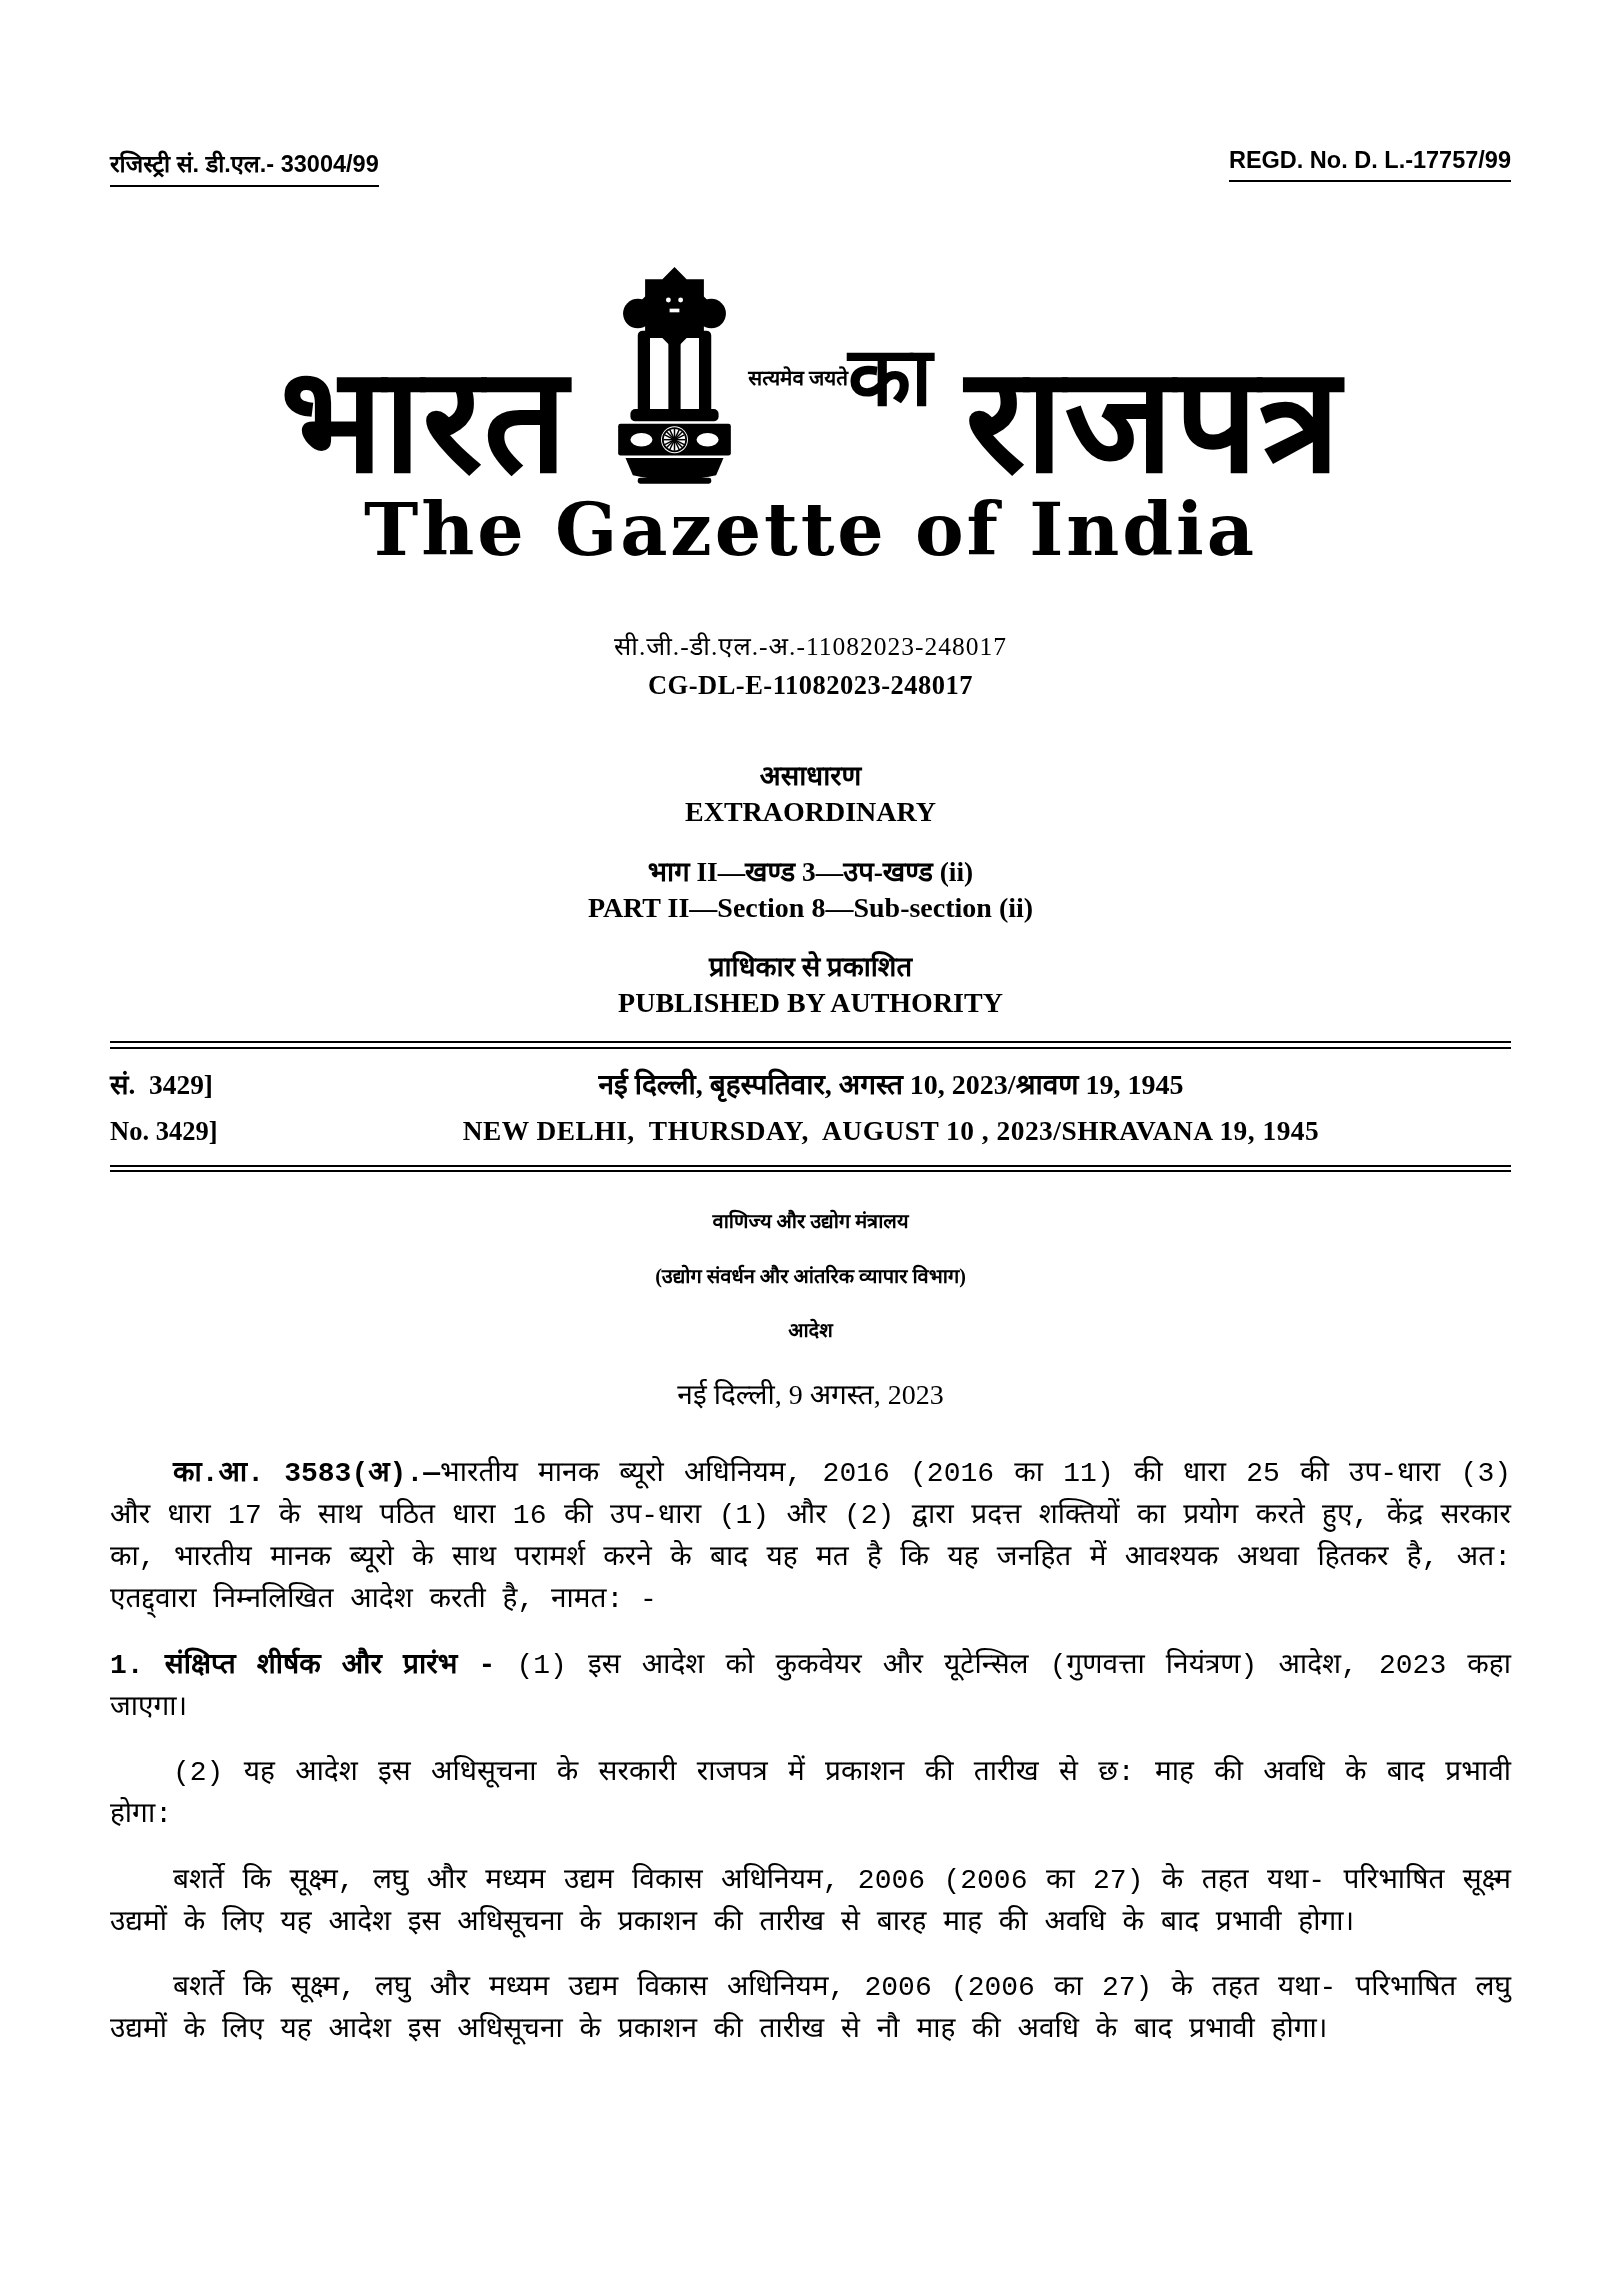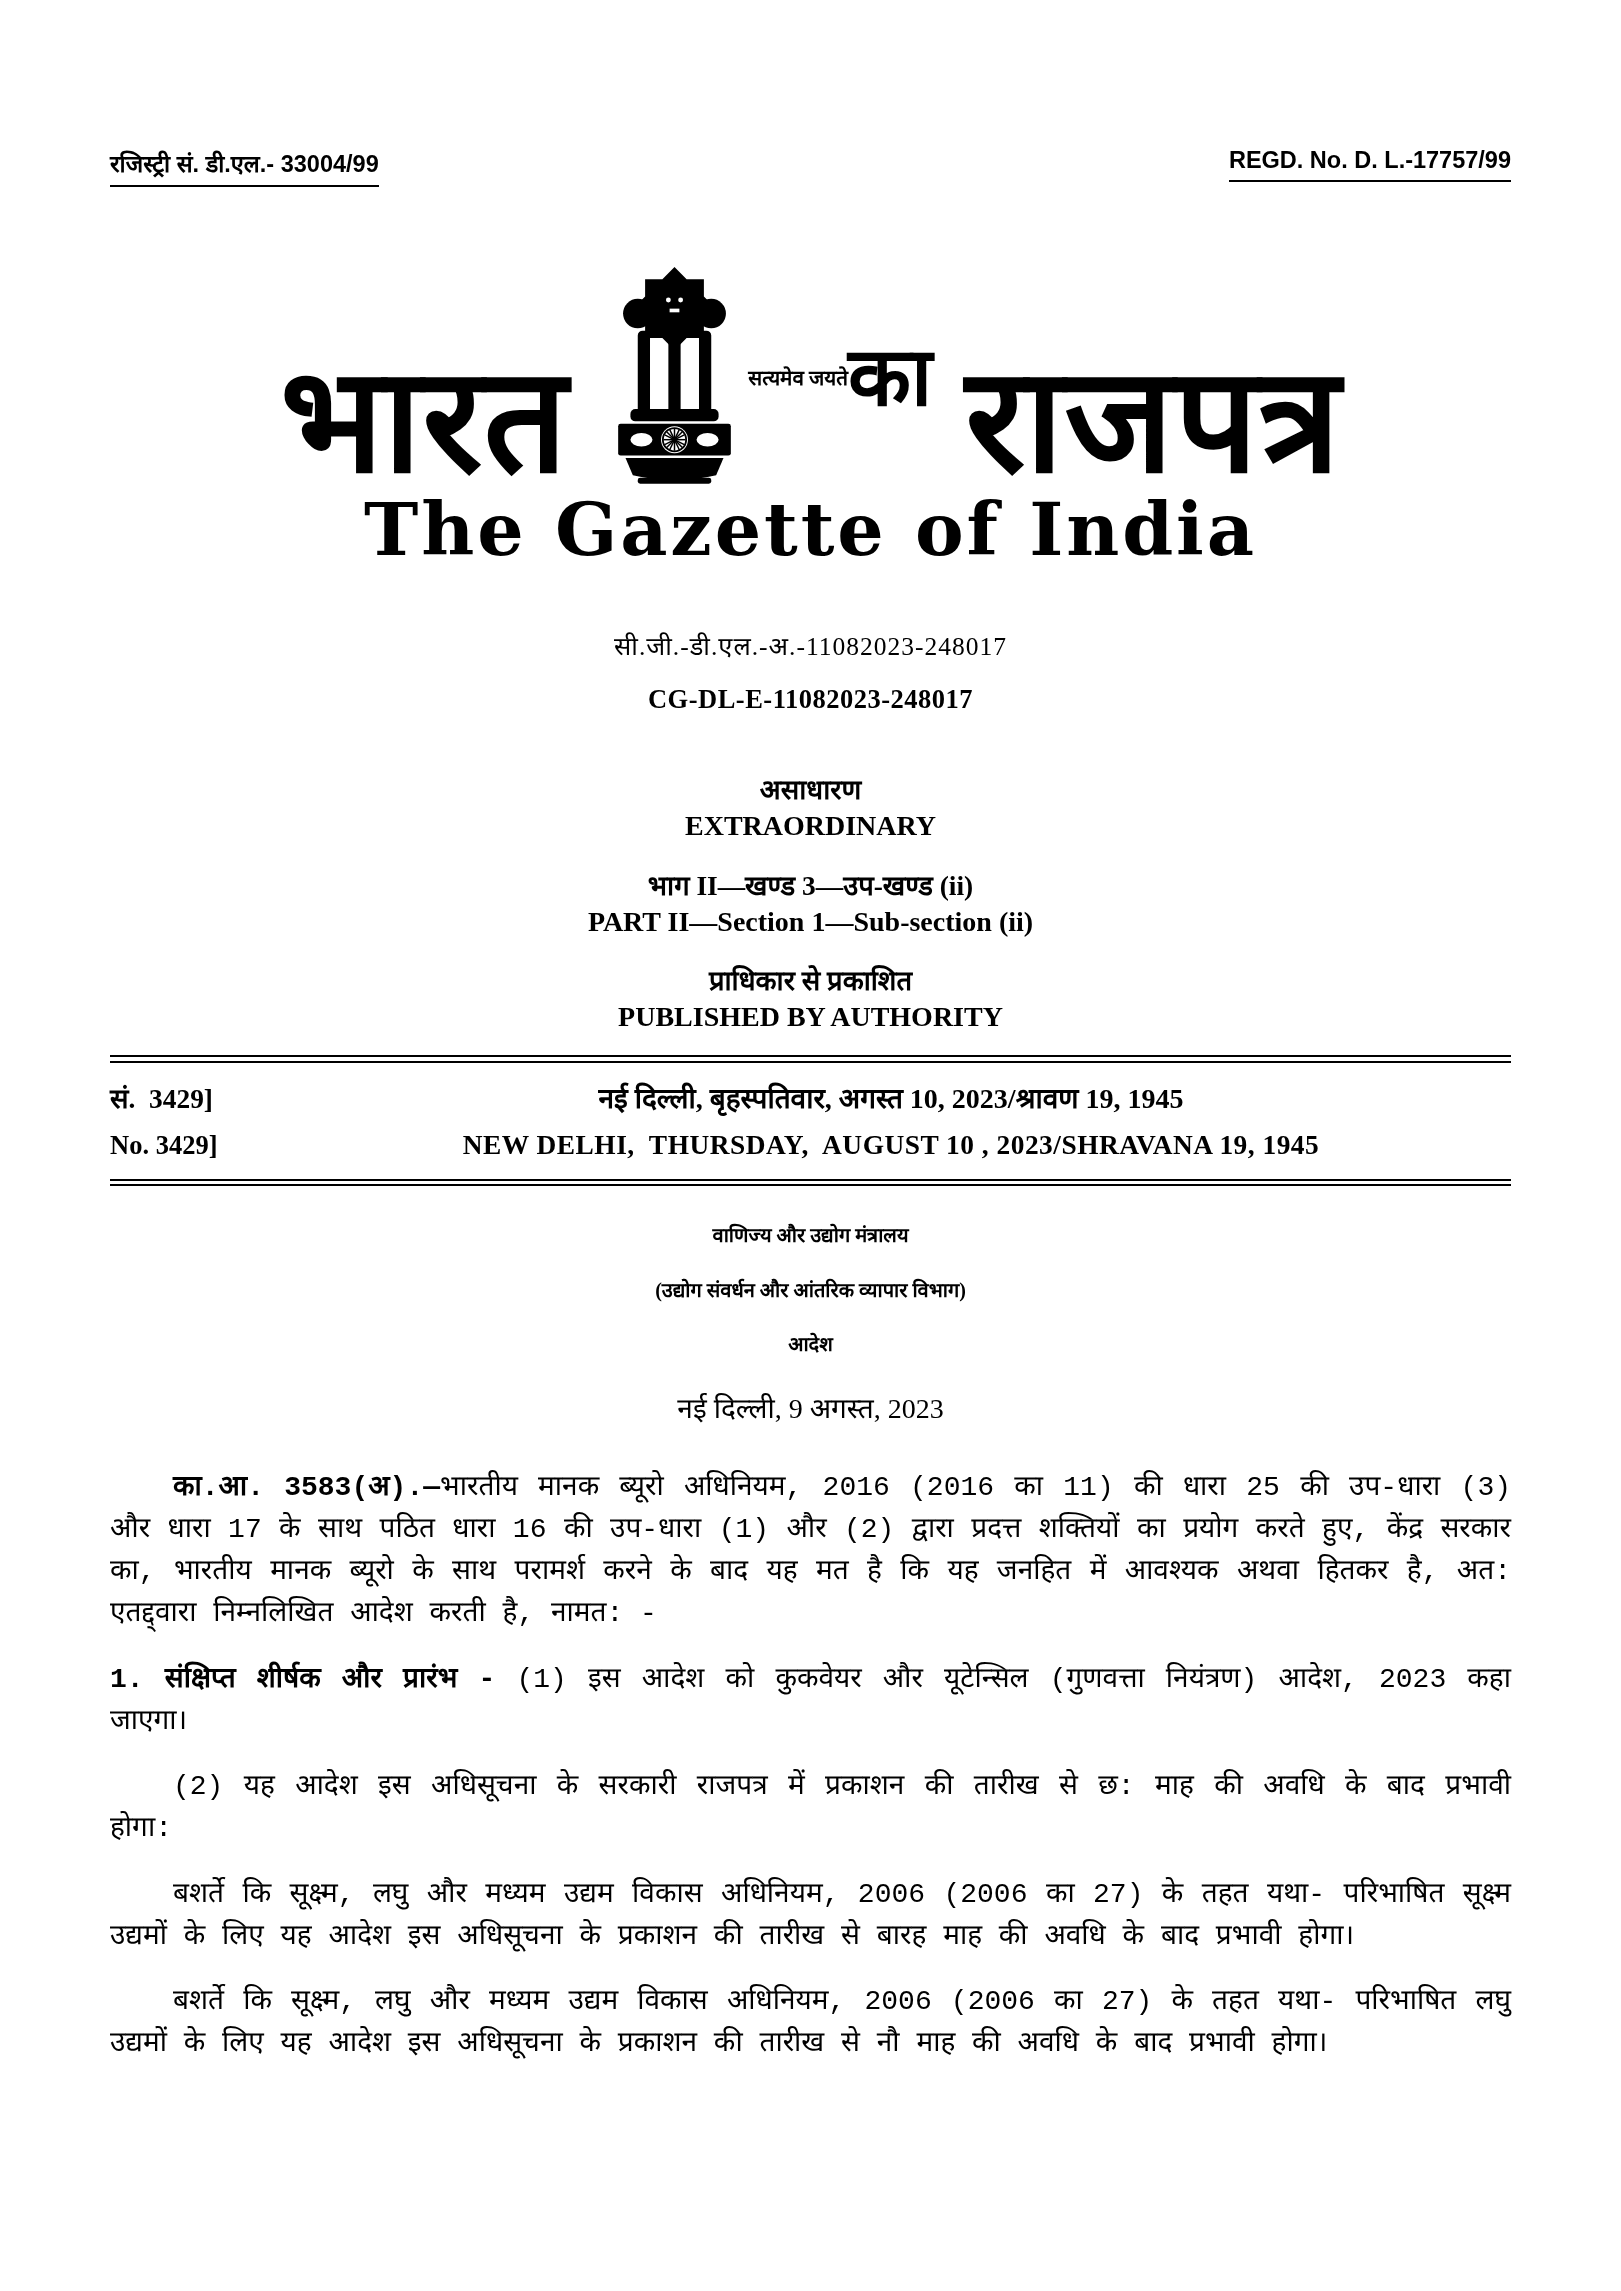--- a/index.html
+++ b/index.html
@@ -16,21 +16,21 @@
   .masthead {margin-top:80px; display:flex; justify-content:center; align-items:flex-end; gap:33px;}
   .deva-huge {font-size:147px; font-weight:bold; line-height:.85; letter-spacing:1px;}
   .emblem-col {display:flex; flex-direction:row; align-items:center;}
   .motto {font-size:20.6px; font-weight:bold; margin-top:2.9px; white-space:pre-wrap;}
   .deva-ka {font-size:82px; font-weight:bold; line-height:1; margin-top:3.9px;}
   .gazette-title {text-align:center; font-family:"DejaVu Serif","Liberation Serif",serif;
     font-weight:bold; font-size:73px; letter-spacing:2.9px; margin-top:5.9px; line-height:1.05;}
   
   .codes {margin-top:61px; text-align:center;}
   .code-hindi {font-size:25.5px; letter-spacing:1px;}
-  .code-english {font-size:26.5px; font-weight:bold; margin-top:22px; letter-spacing:0.5px;}
+  .code-english {font-size:26.5px; font-weight:bold; margin-top:8px; letter-spacing:0.5px;}
   
   .edition {text-align:center; margin-top:55px;}
   .ed-hi {font-size:27.4px; font-weight:bold;}
   .ed-en {font-size:28px; font-weight:bold; margin-top:2.9px;}
   .ed-group {margin-top:23.5px;}
   
   .rule-double {height:3.9px; border-top:2.9px solid #000; border-bottom:2px solid #000;}
   .rule-top {margin-top:21.6px;}
   
   .issue {display:grid; grid-template-columns:230px 1fr 69px; row-gap:13.7px;
@@ -112,21 +112,21 @@
   <div class="codes">
     <div class="code-hindi">सी.जी.-डी.एल.-अ.-11082023-248017</div>
     <div class="code-english">CG-DL-E-11082023-248017</div>
   </div>
 
   <div class="edition">
     <div class="ed-hi">असाधारण</div>
     <div class="ed-en">EXTRAORDINARY</div>
     <div class="ed-group">
       <div class="ed-hi">भाग II—खण्ड 3—उप-खण्ड (ii)</div>
-      <div class="ed-en">PART II—Section 1—Sub-section (ii)</div>
+      <div class="ed-en">PART II—Section 8—Sub-section (ii)</div>
     </div>
     <div class="ed-group">
       <div class="ed-hi">प्राधिकार से प्रकाशित</div>
       <div class="ed-en">PUBLISHED BY AUTHORITY</div>
     </div>
   </div>
 
   <div class="rule-double rule-top"></div>
 
   <div class="issue">

